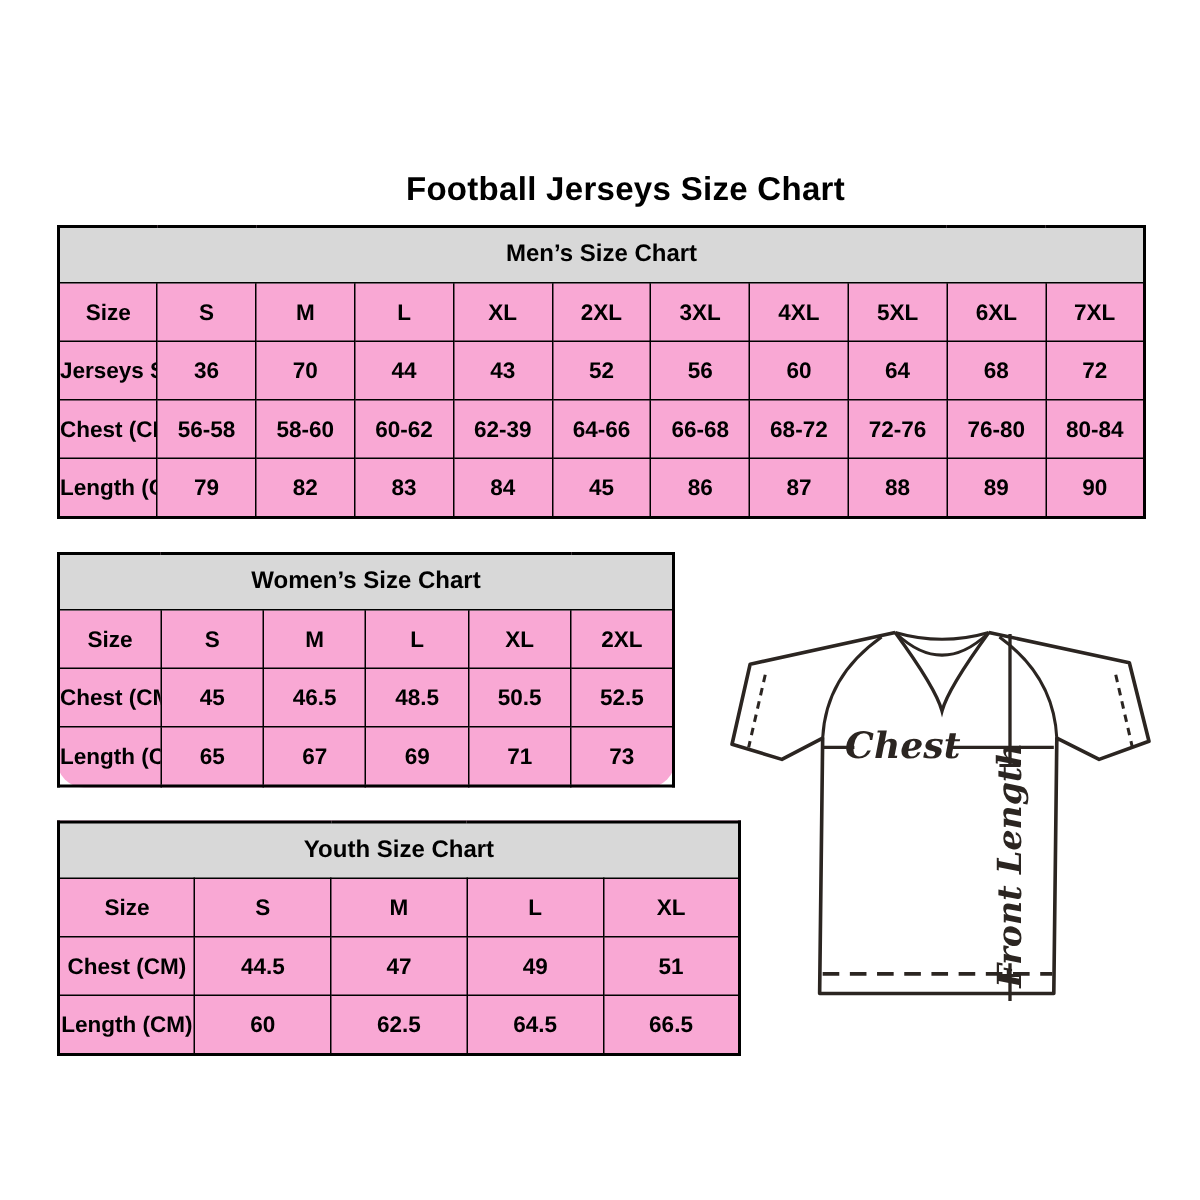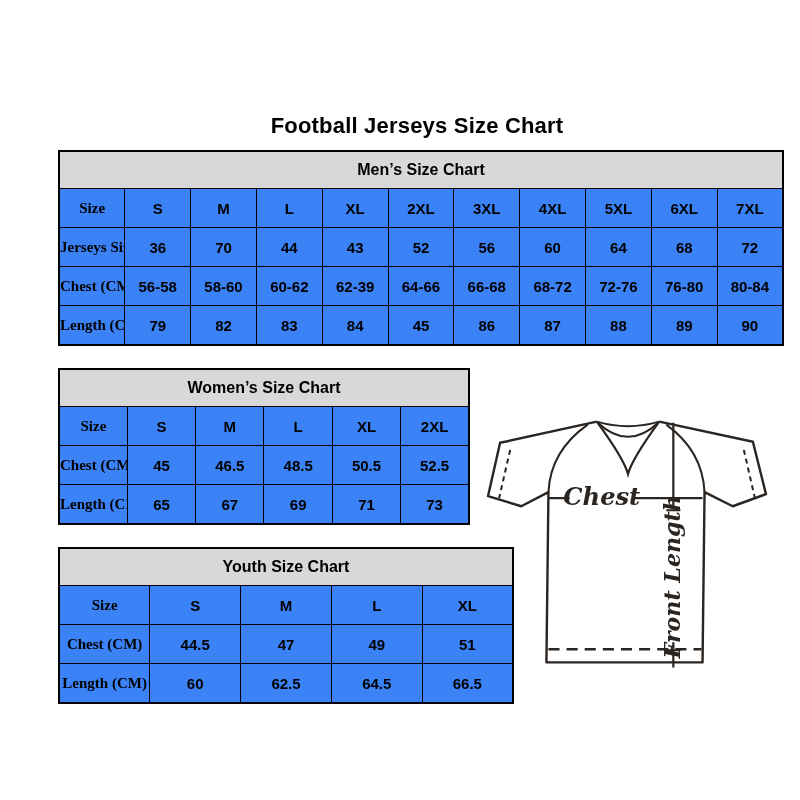--- a/index.html
+++ b/index.html
@@ -13,42 +13,41 @@
   .page-title{
     position:absolute; left:0; top:96px; width:800px;
     margin:17px; text-align:center;
     font-size:22px; font-weight:bold; letter-spacing:0.2px;
   }
 
   table.size-table{
     position:absolute;
     border-collapse:collapse;
     table-layout:fixed;
-    background:#3b82f6;
+    background:#f9a8d4;
     border:2px solid #000;
-    margin-left:20px;
   }
   table.size-table th{
     background:#d8d8d8;
     border:1.5px solid #000;
     font-size:16px; font-weight:bold;
     height:36px; text-align:center; vertical-align:middle;
     padding:0;
   }
   table.size-table td{
     border:1.5px solid #000;
     font-size:15px; font-weight:bold;
     height:38px; text-align:center; vertical-align:middle;
     padding:0; white-space:nowrap;
     overflow:hidden;
   }
-  table.size-table td:first-child{ width:112px;font-family:Liberation Serif, serif; }
+  table.size-table td:first-child{ width:112px; }
 
   table.mens  { left:38px; top:150px; width:726px; }
-  table.womens{ left:38px; top:368px; width:412px; }
+  table.womens{ left:38px; top:368px; width:412px;border-radius:18px; }
   table.youth { left:38px; top:547px; width:456px;padding-left:48px; }
 
   .jersey{
     position:absolute; left:486px; top:402px;
     width:282px; height:278px;
   }
   .jersey svg{ display:block; width:100%; height:100%; }
   .jersey text{
     font-family:"DejaVu Serif","Liberation Serif",serif;
     font-style:italic; font-weight:bold;

